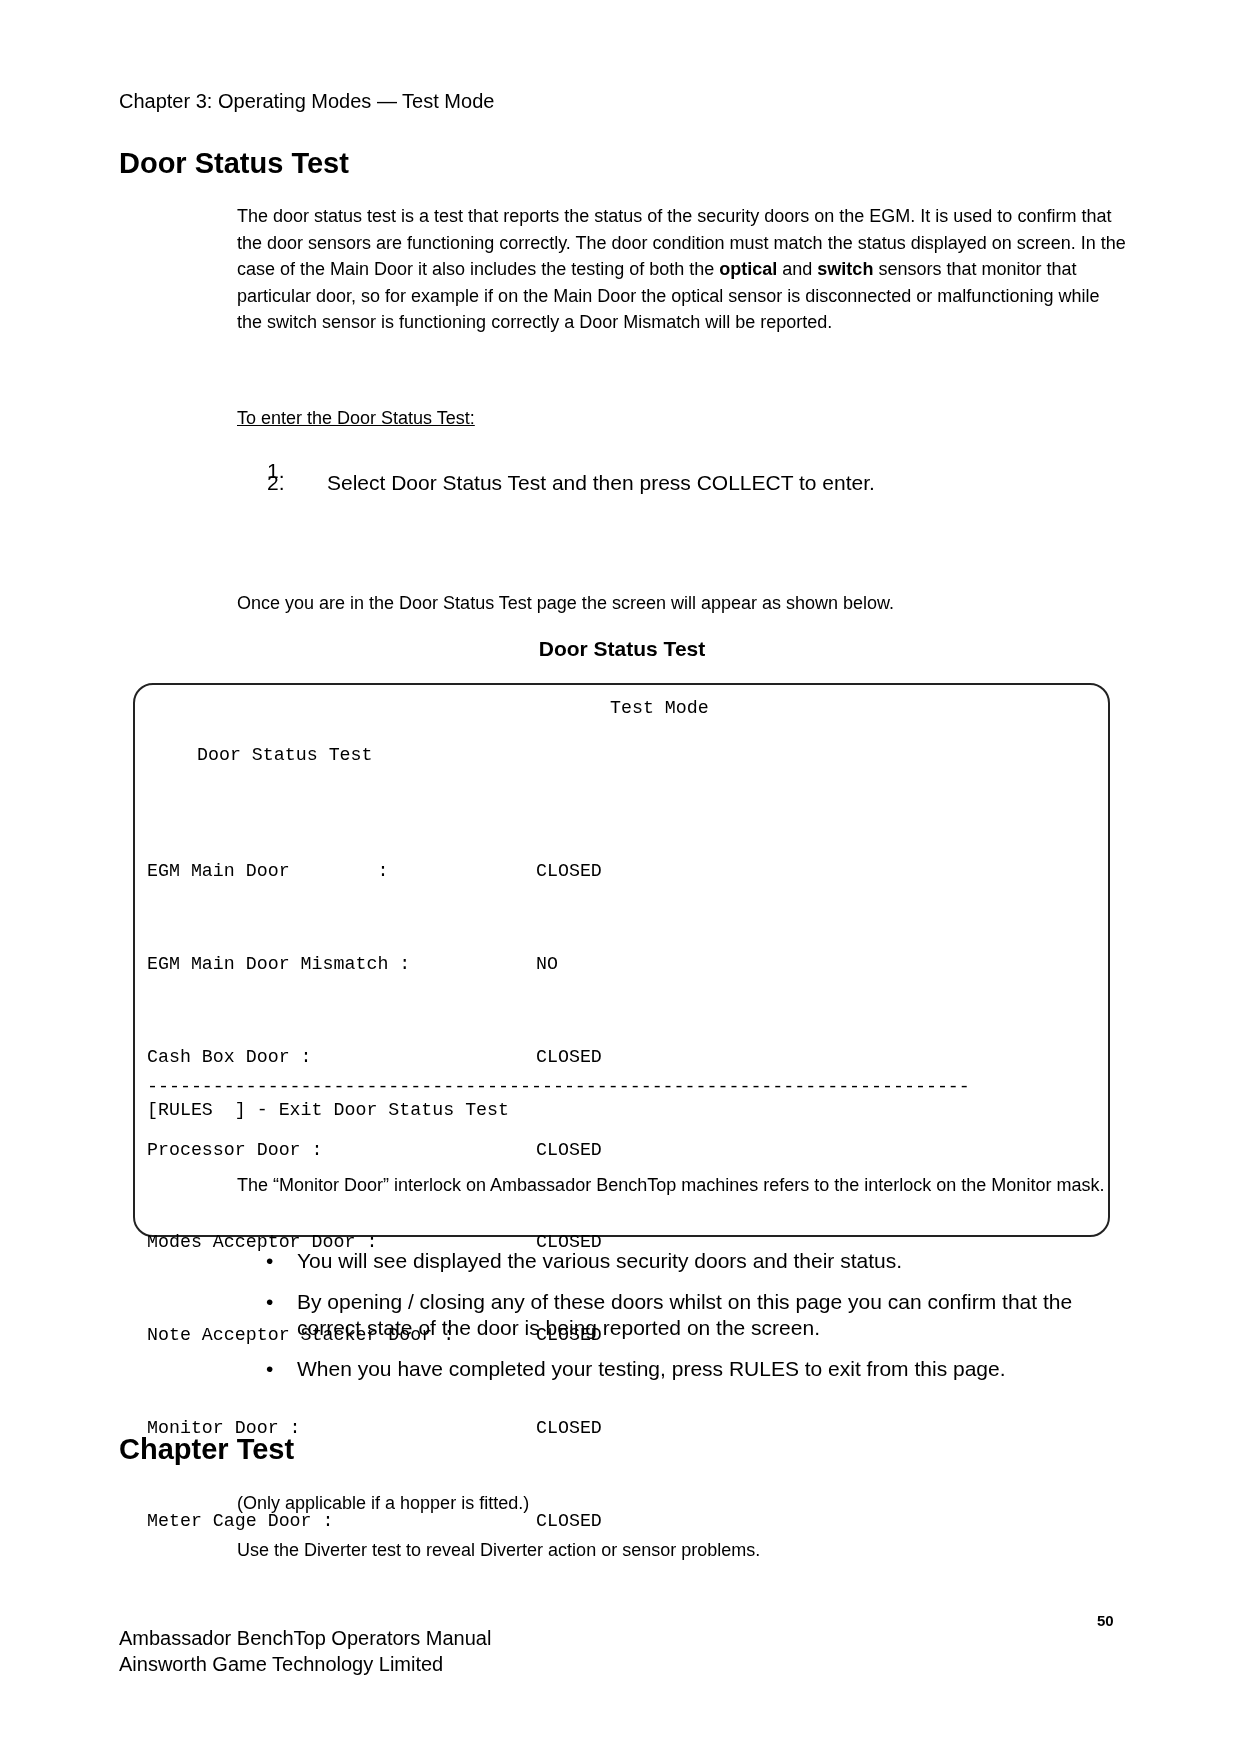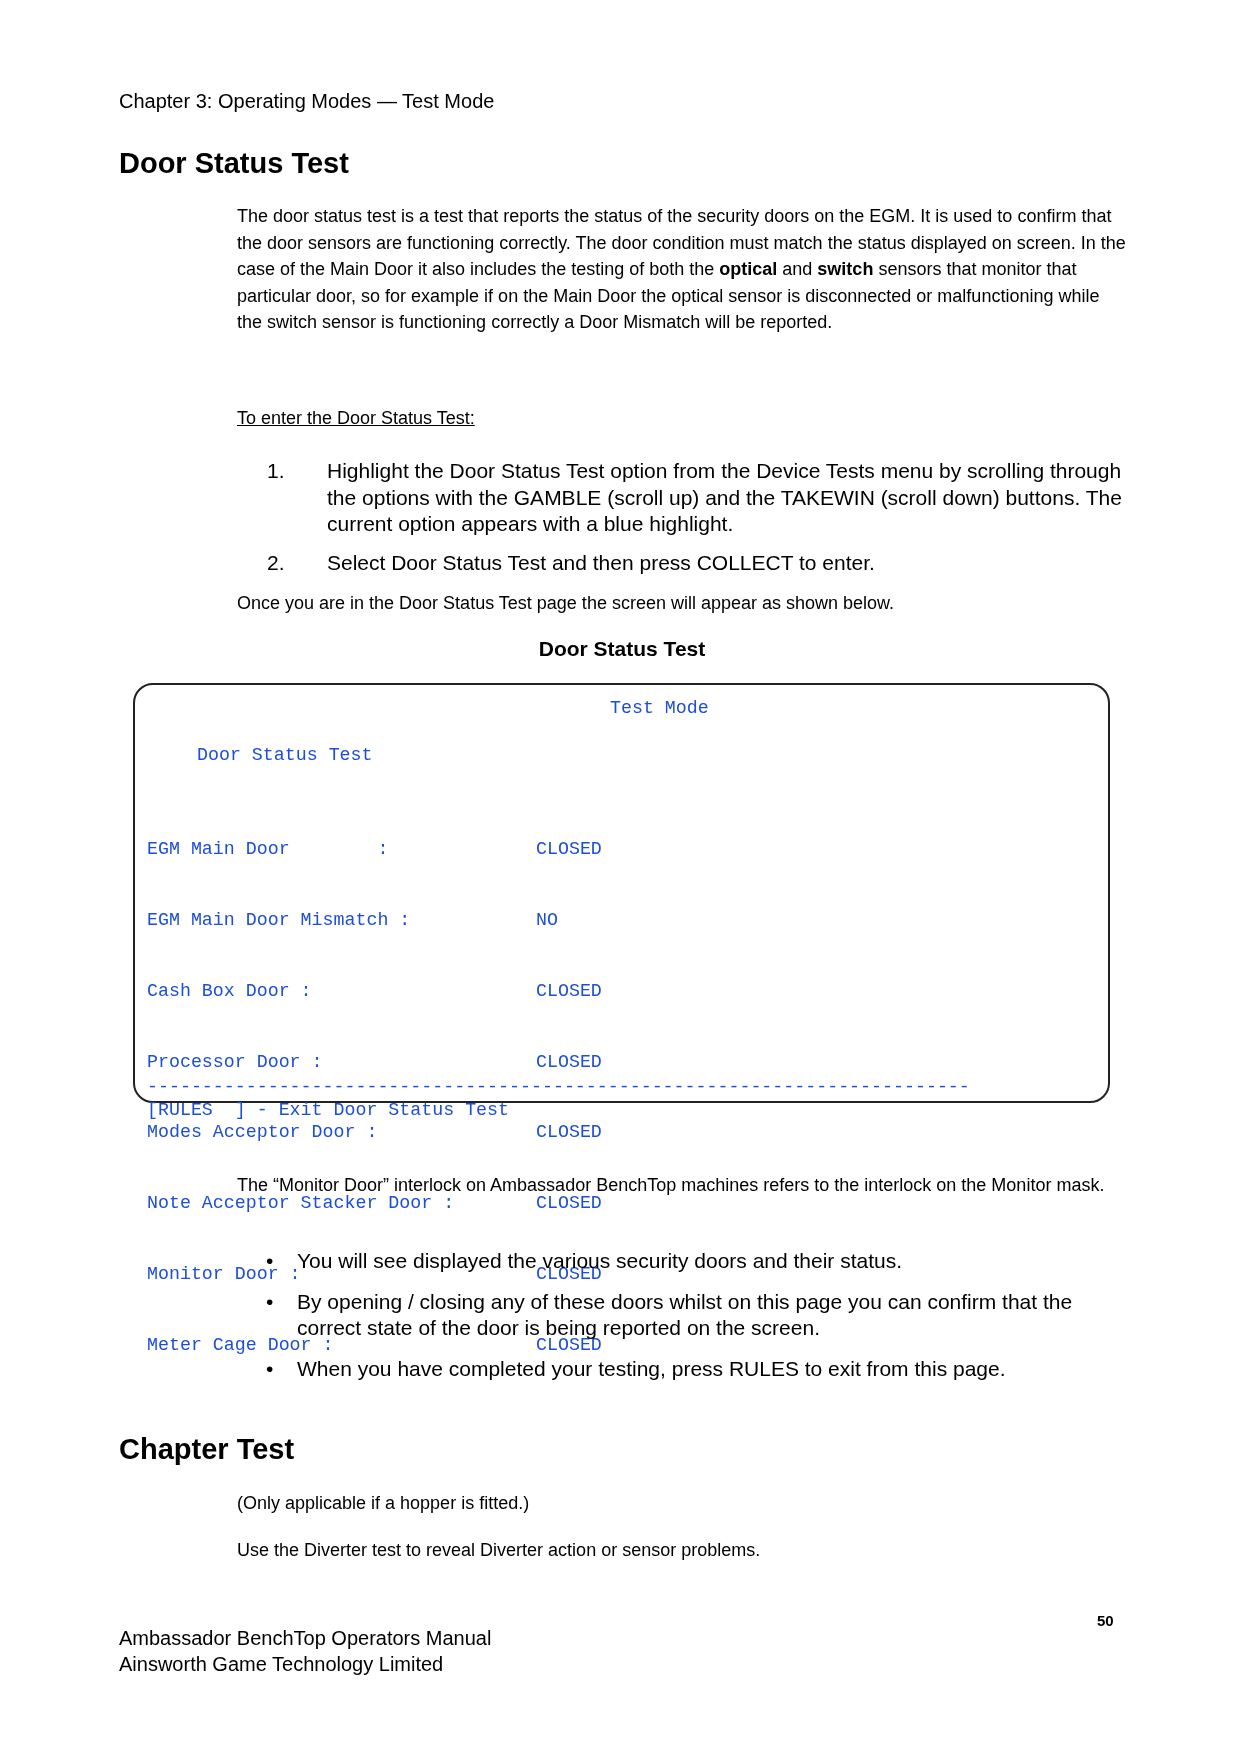--- a/index.html
+++ b/index.html
@@ -11,29 +11,29 @@
     .running-header { left: 119px; top: 90px; font-size: 20px; }
     .h1 { left: 119px; font-size: 29px; font-weight: bold; margin: 0; }
     .body-text { left: 237px; width: 890px; font-size: 18px; line-height: 26.5px; margin: 0; }
     .body-text b { font-weight: bold; }
     .steps { left: 237px; width: 890px; margin: 0; padding: 0; list-style: none; font-size: 21px; line-height: 26.5px; }
     .steps li { position: relative; padding-left: 90px; margin-bottom: 12px; }
     .steps .num { position: absolute; left: 30px; top: 0; }
     .caption { left: 0; width: 1240px; text-align: center; top: 637px; font-size: 21px; font-weight: bold; }
     .caption span { position: relative; left: 2px; }
     .screen-box {
-      left: 133px; top: 683px; width: 977px; height: 420px;
+      left: 133px; top: 683px; width: 977px; height: 554px;
       border: 2.5px solid #222; border-radius: 20px; box-sizing: border-box;
-      font-family: "Liberation Mono", monospace; font-size: 18.3px; color: #1d4ed8;
+      font-family: "Liberation Mono", monospace; font-size: 18.3px; color: #000000;
     }
     .screen-box .mono { position: absolute; white-space: pre; line-height: 23.6px; }
     .screen-title { left: 475px; top: 12px; }
     .screen-subtitle { left: 62px; top: 59px; }
     .door-table { left: 12px; top: 106px; }
-    .door-row { display: flex; height: 23.6px; }
+    .door-row { display: flex; height: 23.6px; margin-top: 22px; }
     .door-label { width: 389px; white-space: pre; }
     .door-value { white-space: pre; }
     .screen-sep { left: 12px; top: 391px; }
     .screen-footer { left: 12px; top: 414px; }
     .bullets { left: 237px; width: 890px; margin: 0; padding: 0; list-style: none; font-size: 21px; line-height: 26.5px; }
     .bullets li { position: relative; padding-left: 60px; margin-bottom: 14px; }
     .bullets .dot { position: absolute; left: 29px; top: 0; }
     .footer-left { left: 119px; font-size: 20px; line-height: 26px; }
     .page-num { left: 1097px; top: 1612px; font-size: 15px; font-weight: bold; }
   </style>
@@ -44,21 +44,20 @@
 
 <h1 class="abs h1" style="top:147px;">Door Status Test</h1>
 
 <p class="abs body-text" style="top:203px;"><span>The door status test is a test that reports the status of the security doors on the EGM. It is used to confirm that the door sensors are functioning correctly. The door condition must match the status displayed on screen. In the case of the Main Door it also includes the testing of both the </span><b>optical</b><span> and </span><b>switch</b><span> sensors that monitor that particular door, so for example if on the Main Door the optical sensor is disconnected or malfunctioning while the switch sensor is functioning correctly a Door Mismatch will be reported.</span></p>
 
 <p class="abs body-text" style="top:405px;text-decoration:underline;">To enter the Door Status Test:</p>
 
 <ol class="abs steps" style="top:458px;">
   <li>
     <span class="num">1.</span>
-    <span>Highlight the Door Status Test option from the Device Tests menu by scrolling through the options with the GAMBLE (scroll up) and the TAKEWIN (scroll down) buttons. The current option appears with a blue highlight.</span>
   </li>
   <li>
     <span class="num">2.</span>
     <span>Select Door Status Test and then press COLLECT to enter.</span>
   </li>
 </ol>
 
 <p class="abs body-text" style="top:590px;">Once you are in the Door Status Test page the screen will appear as shown below.</p>
 
 <div class="abs caption"><span>Door Status Test</span></div>

